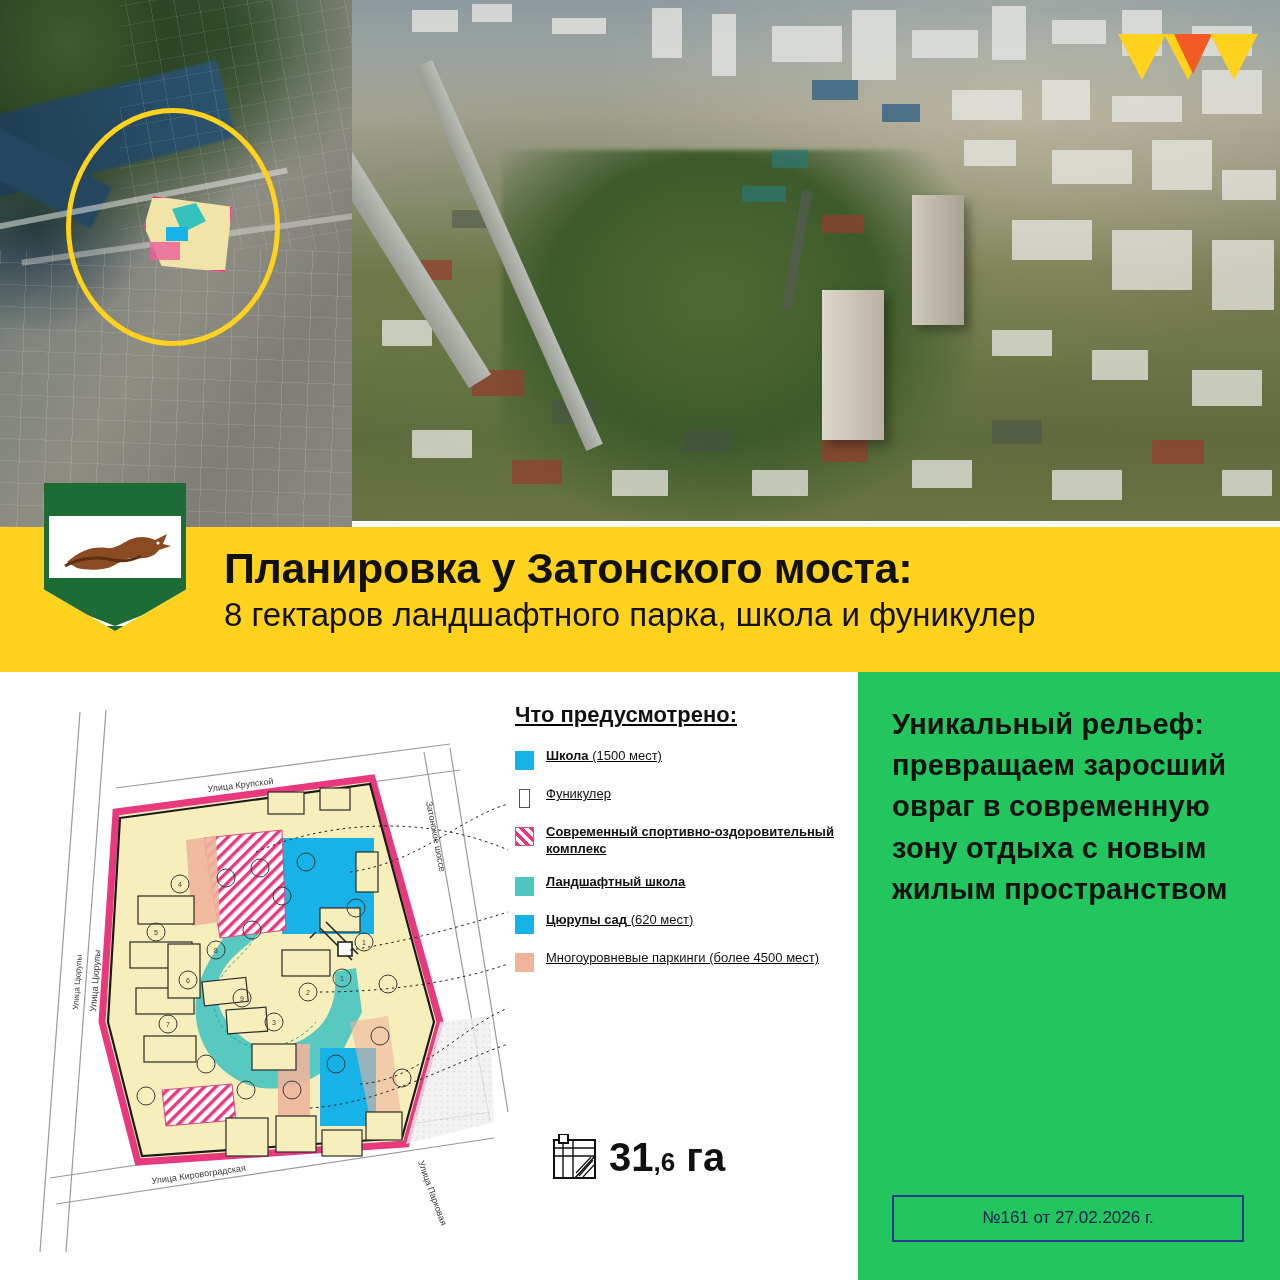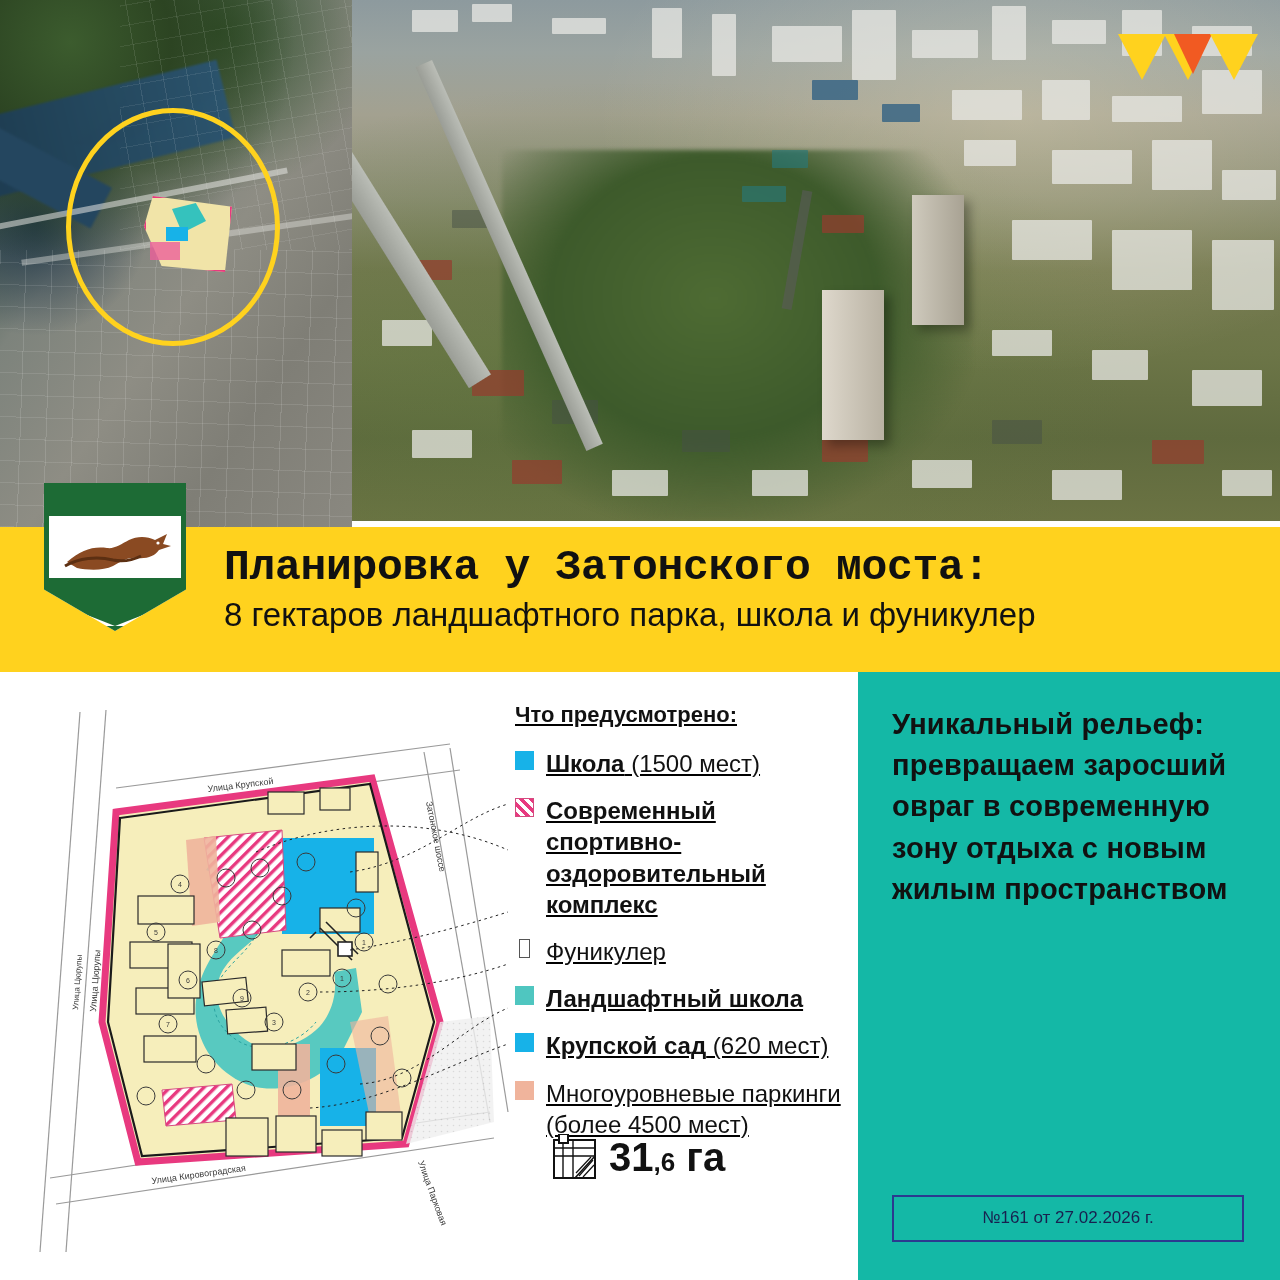--- a/index.html
+++ b/index.html
@@ -134,21 +134,21 @@
     position: absolute; left: 0; bottom: 0; width: 100%; height: 48px; background: #1d6b35;
     clip-path: polygon(0 0, 100% 0, 100% 46%, 50% 100%, 0 46%);
   }
   .marten {
     position: absolute; left: 14px; top: 40px; width: 112px; height: 46px;
   }
   .marten svg { width: 112px; height: 46px; }
 
   .band-text { position: absolute; left: 224px; top: 18px; width: 1036px; }
   .band-title {
-    font-size: 43px; font-weight: bold; color: #111; letter-spacing: -0.3px; line-height: 1.08; font-family: Liberation Mono, monospace;
+    font-size: 43px; font-weight: bold; color: #111; letter-spacing: -0.3px; line-height: 1.08;
   }
   .band-sub {
     font-size: 33px; color: #111; margin-top: 6px; line-height: 1.1;
   }
 
   
   .bottom { position: absolute; left: 0; top: 672px; width: 1280px; height: 608px; background: #fff; }
 
   
   .plan { position: absolute; left: 20px; top: 20px; width: 490px; height: 570px; }
@@ -160,32 +160,32 @@
   .leg-row { display: flex; align-items: flex-start; margin-bottom: 16px; }
   .swatch { width: 19px; height: 19px; flex: 0 0 19px; margin-right: 12px; margin-top: 3px; }
   .sw-blue { background: #17b2e8; }
   .sw-hatch {
     background: #fff; border: 1px solid #d64b80;
     background-image: repeating-linear-gradient(45deg, #e8397f 0 3px, #fff 3px 7px);
   }
   .sw-func { background: #fff; border: 1px solid #555; width: 11px; flex: 0 0 11px; margin-left: 4px; margin-right: 16px; }
   .sw-teal { background: #4fc6c0; }
   .sw-peach { background: #f0b49c; }
-  .leg-text { font-size: 24px; color: #111; line-height: 1.3; }
+  .leg-text { font-size: 13px; color: #111; line-height: 1.3; }
   .leg-text b { font-weight: bold; }
 
   .area { position: absolute; left: 553px; top: 462px; display: flex; align-items: center; text-align: center; }
   .area-icon { width: 44px; height: 46px; margin-right: 12px; }
   .area-val { font-size: 40px; font-weight: bold; color: #111; }
   .area-val .small { font-size: 26px; }
 
   
   .panel {
     position: absolute; left: 858px; top: 0; width: 422px; height: 608px;
-    background: #14b8a6;
+    background: #22c55e;
     padding: 32px 34px;
   }
   .panel-text {
     font-size: 29px; color: #111; line-height: 1.42; font-weight: bold; letter-spacing: .2px;
   }
   .stamp {
     position: absolute; left: 34px; bottom: 38px; width: 352px;
     border: 2px solid #2b3a8f; padding: 10px 8px;
     text-align: center; color: #18204f; font-size: 17px; line-height: 1.35;
   }
@@ -437,37 +437,37 @@
 
   <div class="legend">
     <div class="legend-title">Что предусмотрено:</div>
 
     <div class="leg-row">
       <span class="swatch sw-blue"></span>
       <span class="leg-text"><b>Школа</b><span> (1500 мест)</span></span>
     </div>
 
     <div class="leg-row">
+      <span class="swatch sw-func"></span>
+      <span class="leg-text">Фуникулер</span>
+    </div>
+
+    <div class="leg-row">
       <span class="swatch sw-hatch"></span>
       <span class="leg-text"><b>Современный спортивно-оздоровительный комплекс</b></span>
     </div>
 
     <div class="leg-row">
-      <span class="swatch sw-func"></span>
-      <span class="leg-text">Фуникулер</span>
-    </div>
-
-    <div class="leg-row">
       <span class="swatch sw-teal"></span>
       <span class="leg-text"><b>Ландшафтный школа</b></span>
     </div>
 
     <div class="leg-row">
       <span class="swatch sw-blue"></span>
-      <span class="leg-text"><b>Крупской сад</b><span> (620 мест)</span></span>
+      <span class="leg-text"><b>Цюрупы сад</b><span> (620 мест)</span></span>
     </div>
 
     <div class="leg-row">
       <span class="swatch sw-peach"></span>
       <span class="leg-text">Многоуровневые паркинги (более 4500 мест)</span>
     </div>
   </div>
 
   <div class="area">
     <span class="area-icon">

